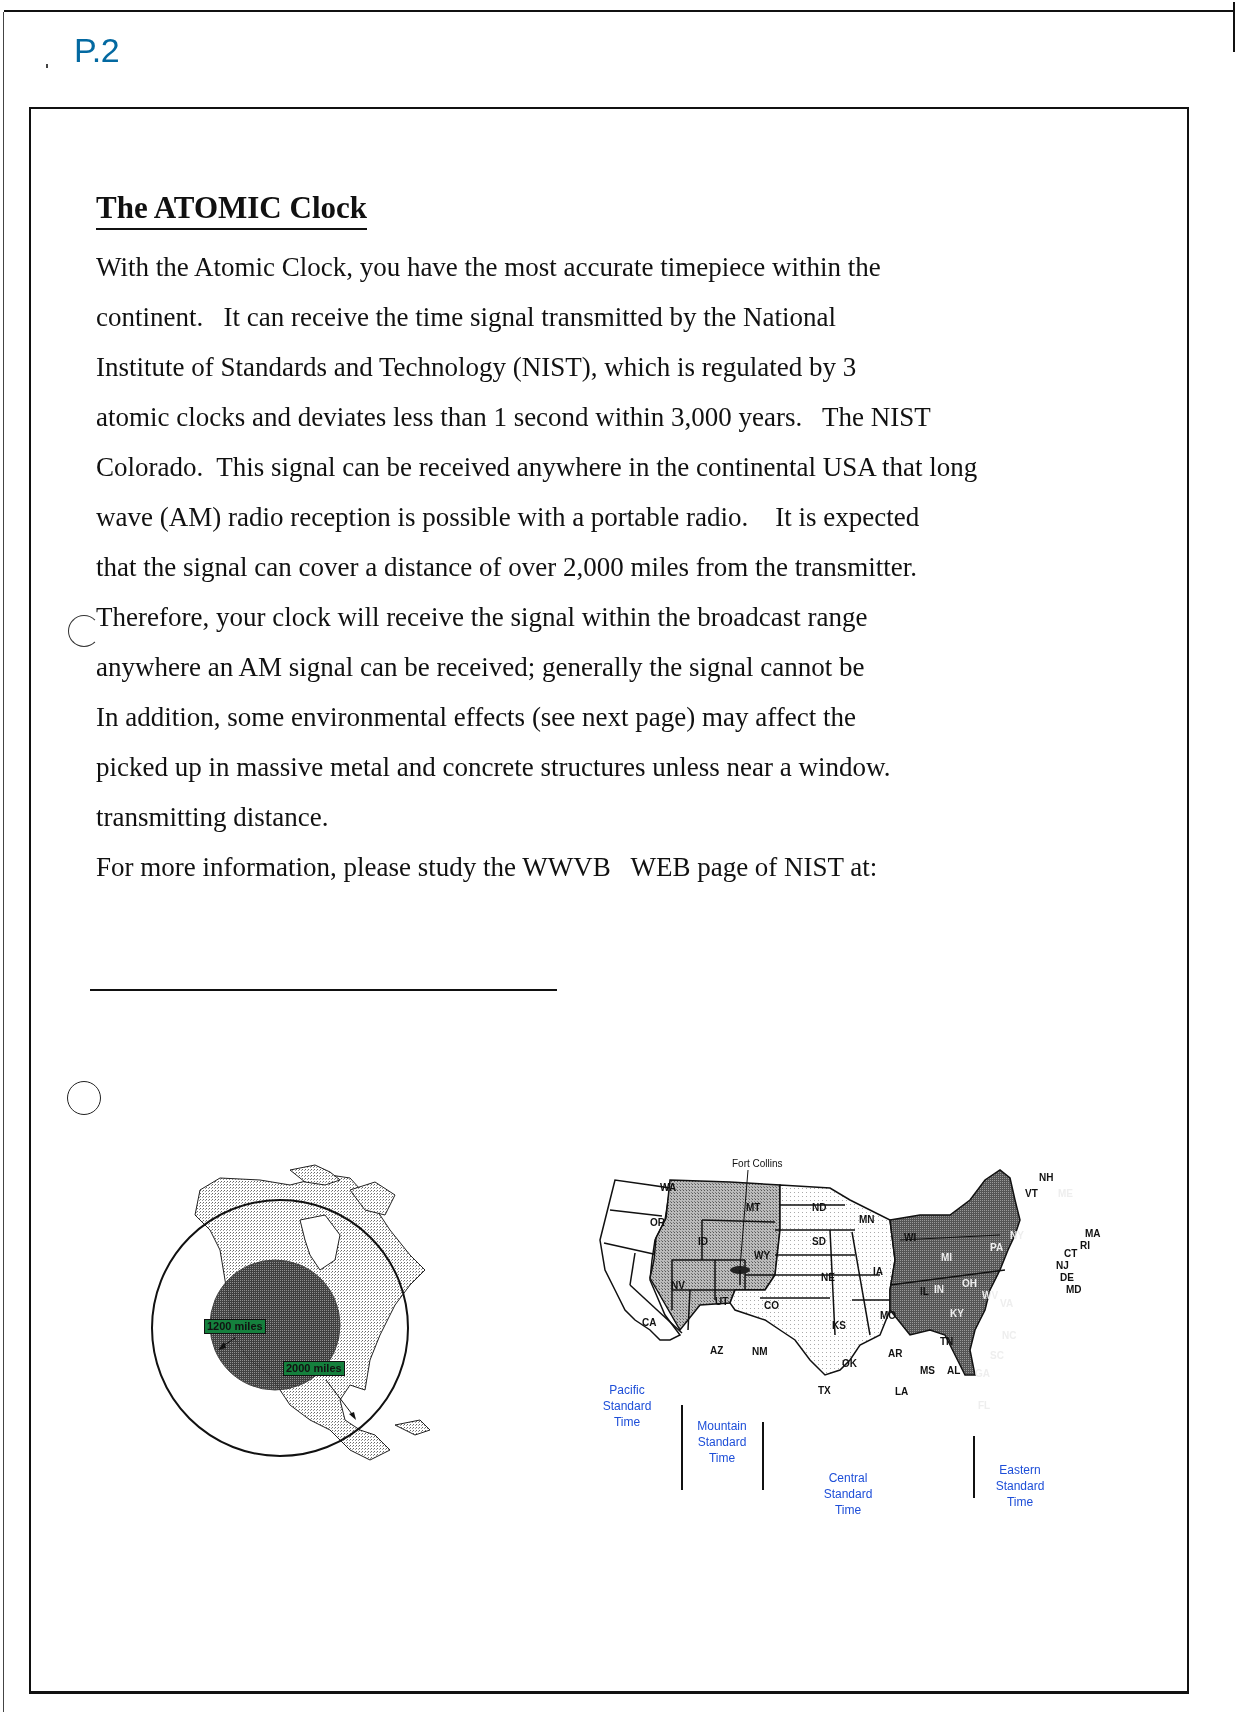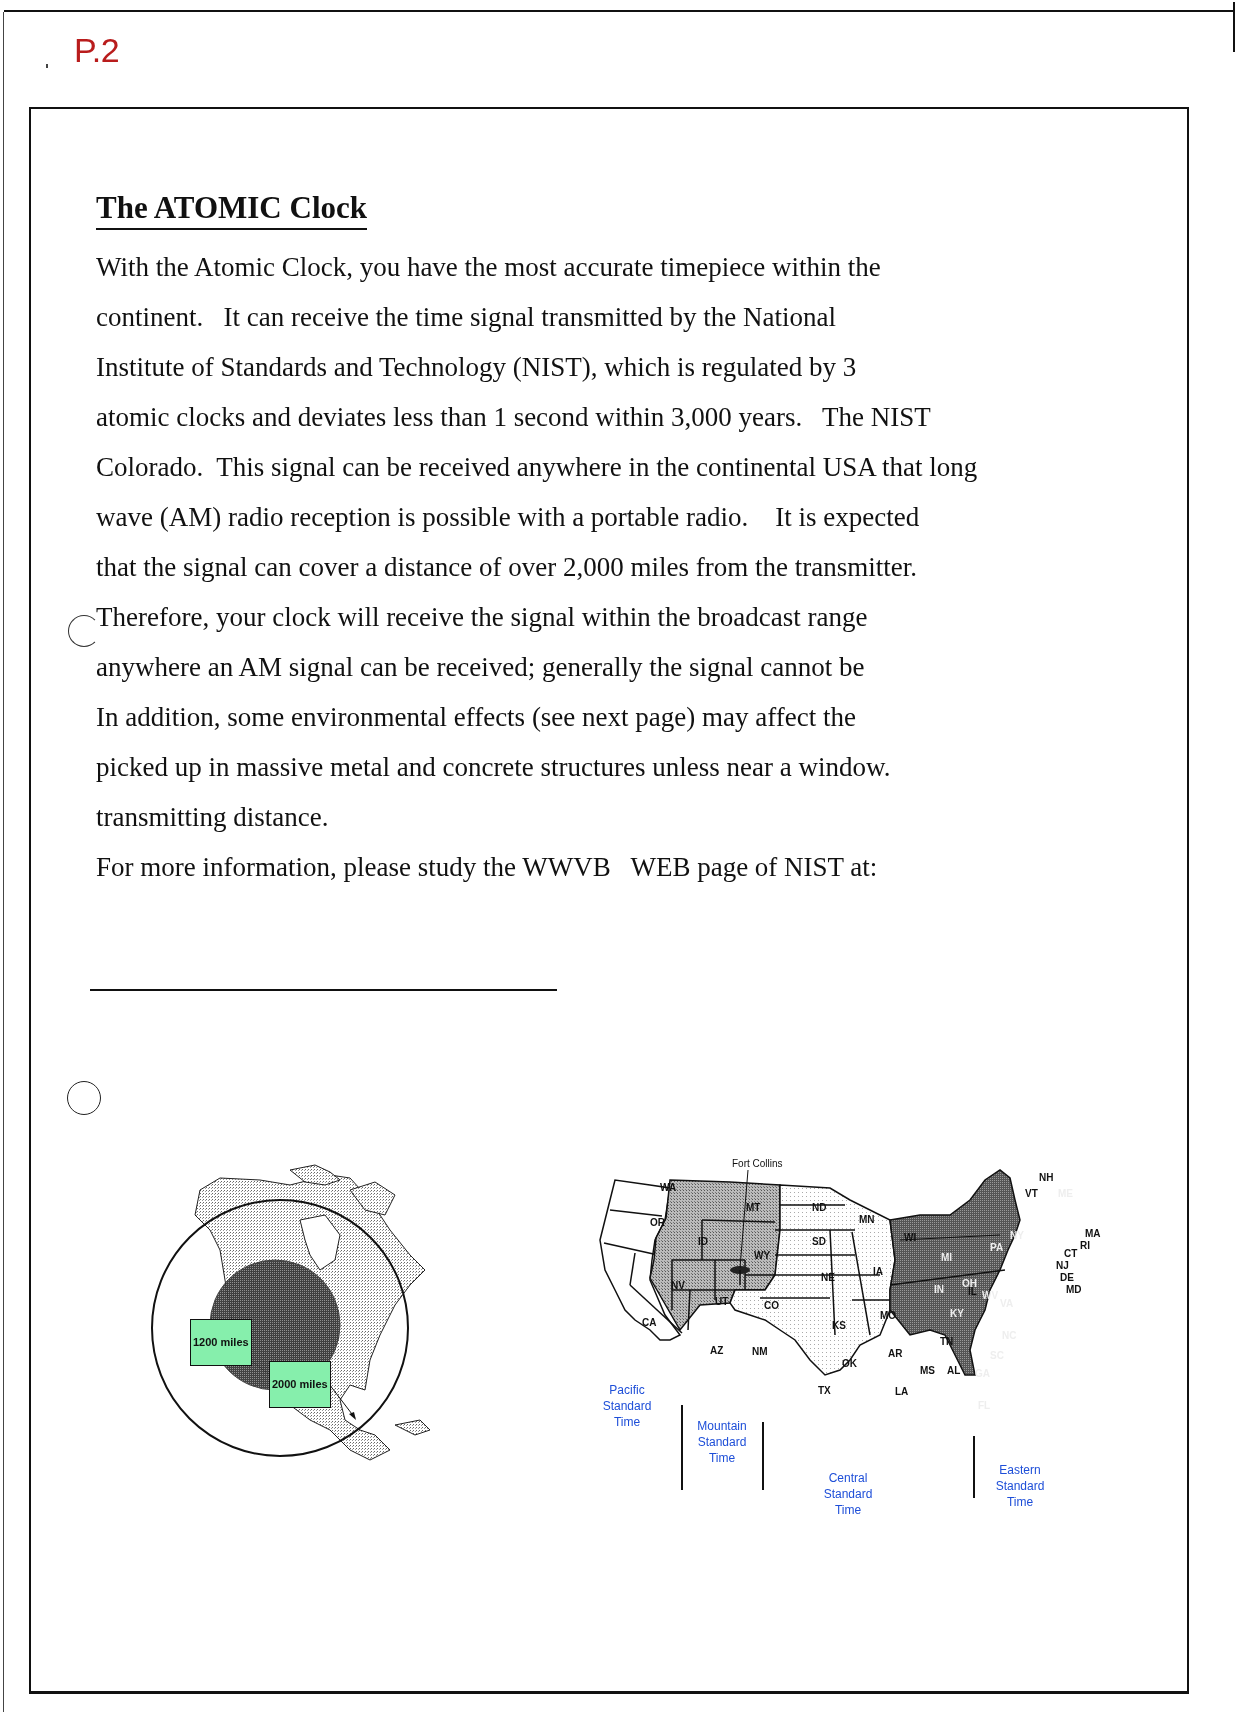--- a/index.html
+++ b/index.html
@@ -2,41 +2,41 @@
 <html><head>
 <meta charset="utf-8">
 <style>
   html, body { margin: 0; padding: 0; background: #ffffff; }
   body { width: 1237px; height: 1733px; position: relative; overflow: hidden; font-family: "Liberation Serif", serif; color: #111; }
 
   .outer-frame-top { position: absolute; left: 4px; top: 10px; width: 1229px; height: 0; border-top: 2px solid #111; }
   .outer-frame-left { position: absolute; left: 3px; top: 12px; width: 0; height: 1700px; border-left: 1px solid #444; }
   .outer-frame-right { position: absolute; left: 1233px; top: 2px; width: 0; height: 50px; border-left: 2px solid #111; }
 
-  .page-number { position: absolute; left: 74px; top: 30px; font-family: "Liberation Sans", sans-serif; font-size: 34px; line-height: 40px; color: #b91c1c; letter-spacing: -0.5px; }
+  .page-number { position: absolute; left: 74px; top: 30px; font-family: "Liberation Sans", sans-serif; font-size: 34px; line-height: 40px; color: #0369a1; letter-spacing: -0.5px; }
   .tick-mark { position: absolute; left: 46px; top: 64px; width: 2px; height: 4px; background: #444; }
 
   .content-frame { position: absolute; left: 29px; top: 107px; width: 1160px; height: 1587px; border-top: 2px solid #111; border-left: 2px solid #111; border-right: 2px solid #111; border-bottom: 3px solid #111; box-sizing: border-box; }
 
   .article-title { position: absolute; left: 96px; top: 190px; font-family: "Liberation Serif", serif; font-weight: bold; font-size: 31px; line-height: 36px; padding-bottom: 2px; border-bottom: 2px solid #111; }
 
   .body-lines { position: absolute; left: 96px; top: 242px; width: 1060px; }
   .body-line { font-size: 27px; line-height: 50px; height: 50px; white-space: pre; color: #111; }
   .url-rule { position: absolute; left: 90px; top: 989px; width: 467px; height: 0; border-top: 2px solid #111; }
 
   .punch-hole { position: absolute; border: 1.5px solid #222; border-radius: 50%; background: #fff; }
   .punch-hole.a { left: 68px; top: 615px; width: 30px; height: 30px; border-color: #333; border-right-color: transparent; }
   .punch-hole.b { left: 67px; top: 1081px; width: 32px; height: 32px; }
 
   .figure { position: absolute; }
   .fig-na { left: 140px; top: 1160px; width: 300px; height: 320px; }
   .fig-us { left: 590px; top: 1160px; width: 520px; height: 360px; }
 
   .map-label { position: absolute; font-family: "Liberation Sans", sans-serif; font-size: 10px; font-weight: bold; color: #111; line-height: 11px; }
-  .miles-tag { position: absolute; font-family: "Liberation Sans", sans-serif; font-size: 11px; font-weight: bold; background: #86efac; border: 1px solid #111; padding: 16px 2px; line-height: 13px; color: #111; }
+  .miles-tag { position: absolute; font-family: "Liberation Sans", sans-serif; font-size: 11px; font-weight: bold; background: #15803d; border: 1px solid #111; padding: 0 2px; line-height: 13px; color: #111; margin-left: 14px; }
   .tz-label { position: absolute; font-family: "Liberation Sans", sans-serif; font-size: 12px; text-align: center; line-height: 16px; color: #1d4ed8; }
   .tz-line { position: absolute; width: 0; border-left: 2px solid #111; }
   .fc-label { position: absolute; font-family: "Liberation Sans", sans-serif; font-size: 10px; color: #111; }
 </style>
 </head>
 <body>
 
 <div class="outer-frame-top"></div>
 <div class="outer-frame-left"></div>
 <div class="outer-frame-right"></div>
@@ -176,21 +176,21 @@
   <div class="map-label" style="left:231px; top:112px;">NE</div>
   <div class="map-label" style="left:242px; top:160px;">KS</div>
   <div class="map-label" style="left:252px; top:182px;margin-top:16px;">OK</div>
   <div class="map-label" style="left:228px; top:225px;">TX</div>
   <div class="map-label" style="left:269px; top:54px;">MN</div>
   <div class="map-label" style="left:283px; top:106px;">IA</div>
   <div class="map-label" style="left:290px; top:150px;">MO</div>
   <div class="map-label" style="left:298px; top:188px;">AR</div>
   <div class="map-label" style="left:305px; top:226px;">LA</div>
   <div class="map-label" style="left:314px; top:72px;">WI</div>
-  <div class="map-label" style="left:330px; top:126px;margin-left:48px;">IL</div>
+  <div class="map-label" style="left:330px; top:126px;">IL</div>
   <div class="map-label" style="left:330px; top:205px;">MS</div>
   <div class="map-label" style="left:357px; top:205px;">AL</div>
   <div class="map-label" style="left:350px; top:176px;">TN</div>
 
   <div class="map-label" style="left:351px; top:92px; color:#eee;">MI</div>
   <div class="map-label" style="left:344px; top:124px; color:#eee;">IN</div>
   <div class="map-label" style="left:372px; top:118px; color:#eee;">OH</div>
   <div class="map-label" style="left:360px; top:148px; color:#eee;">KY</div>
   <div class="map-label" style="left:400px; top:82px; color:#eee;">PA</div>
   <div class="map-label" style="left:420px; top:70px; color:#eee;">NY</div>

